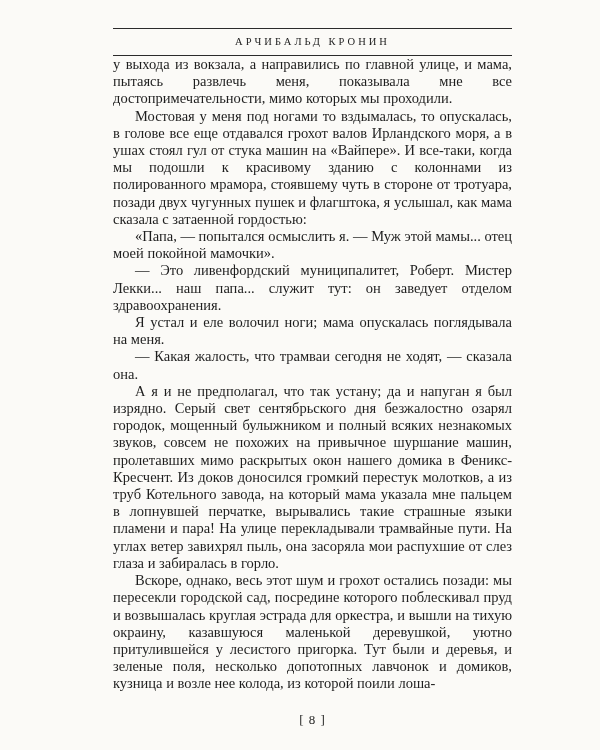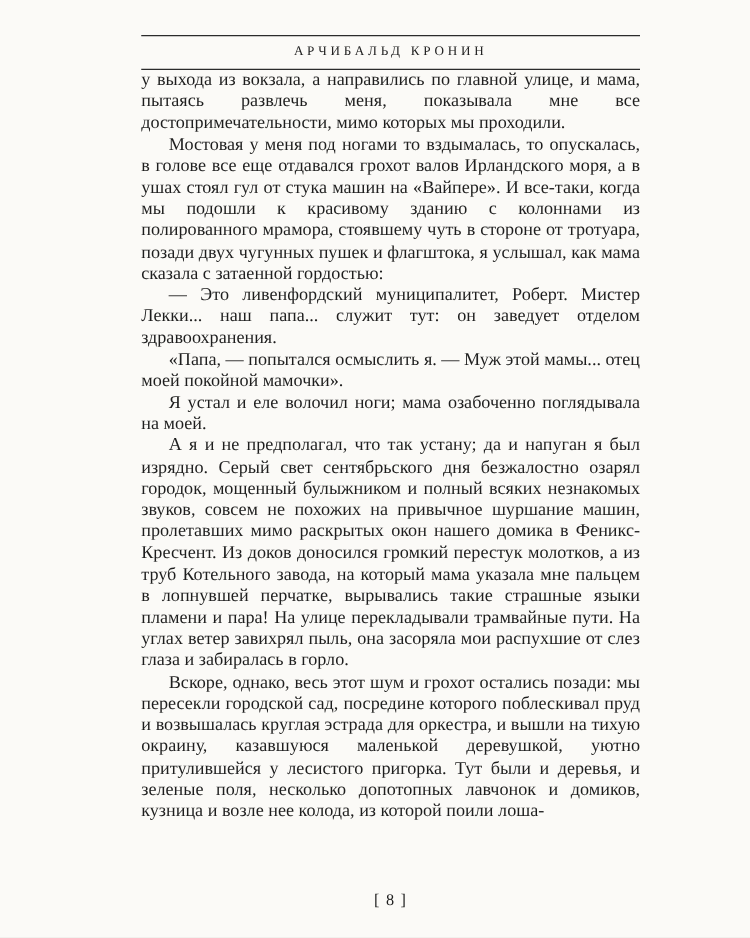--- a/index.html
+++ b/index.html
@@ -68,22 +68,23 @@
 
   <div class="running-header">
     <hr class="header-rule">
     <div class="header-text">АРЧИБАЛЬД КРОНИН</div>
     <hr class="header-rule">
   </div>
 
   <div class="page-body">
     <p class="continuation">у выхода из вокзала, а направились по главной улице, и мама, пытаясь развлечь меня, показывала мне все достопримечательности, мимо которых мы проходили.</p>
     <p>Мостовая у меня под ногами то вздымалась, то опускалась, в голове все еще отдавался грохот валов Ирландского моря, а в ушах стоял гул от стука машин на «Вайпере». И все-таки, когда мы подошли к красивому зданию с колоннами из полированного мрамора, стоявшему чуть в стороне от тротуара, позади двух чугунных пушек и флагштока, я услышал, как мама сказала с затаенной гордостью:</p>
+    <p>«Папа, — попытался осмыслить я. — Муж этой мамы... отец моей покойной мамочки».</p>
     <p>— Это ливенфордский муниципалитет, Роберт. Мистер Лекки... наш папа... служит тут: он заведует отделом здравоохранения.</p>
-    <p>«Папа, — попытался осмыслить я. — Муж этой мамы... отец моей покойной мамочки».</p>
-    <p>Я устал и еле волочил ноги; мама озабоченно поглядывала на моей.</p>
+    <p>Я устал и еле волочил ноги; мама опускалась поглядывала на меня.</p>
+    <p>— Какая жалость, что трамваи сегодня не ходят, — сказала она.</p>
     <p>А я и не предполагал, что так устану; да и напуган я был изрядно. Серый свет сентябрьского дня безжалостно озарял городок, мощенный булыжником и полный всяких незнакомых звуков, совсем не похожих на привычное шуршание машин, пролетавших мимо раскрытых окон нашего домика в Феникс-Кресчент. Из доков доносился громкий перестук молотков, а из труб Котельного завода, на который мама указала мне пальцем в лопнувшей перчатке, вырывались такие страшные языки пламени и пара! На улице перекладывали трамвайные пути. На углах ветер завихрял пыль, она засоряла мои распухшие от слез глаза и забиралась в горло.</p>
     <p>Вскоре, однако, весь этот шум и грохот остались позади: мы пересекли городской сад, посредине которого поблескивал пруд и возвышалась круглая эстрада для оркестра, и вышли на тихую окраину, казавшуюся маленькой деревушкой, уютно притулившейся у лесистого пригорка. Тут были и деревья, и зеленые поля, несколько допотопных лавчонок и домиков, кузница и возле нее колода, из которой поили лоша-</p>
   </div>
 
   <div class="page-number">[ 8 ]</div>
 
 </div>
 
 </body></html>

